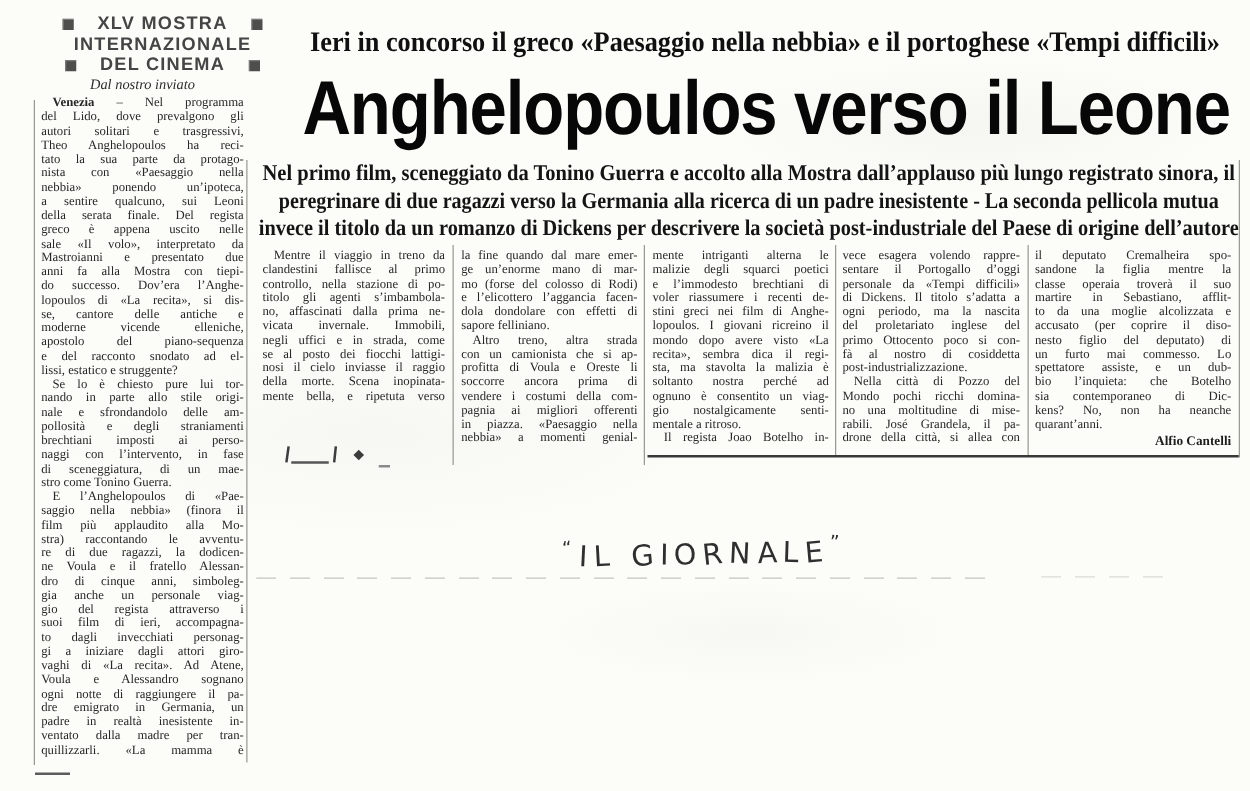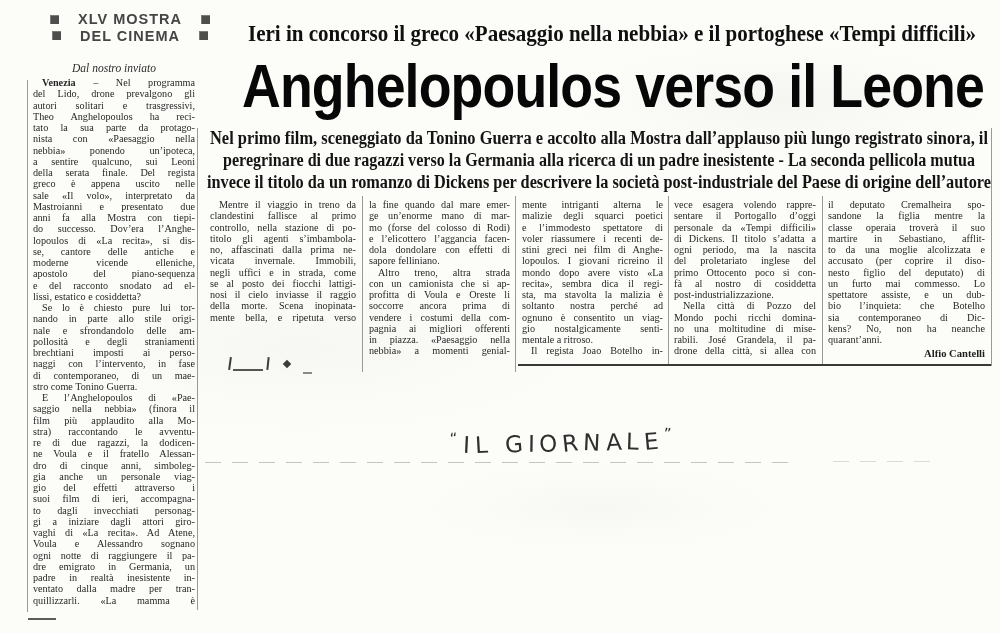--- a/index.html
+++ b/index.html
@@ -66,20 +66,23 @@
 
 <div class="paper-noise"></div>
 
 <div class="masthead">
   <div class="mast-line">
     <span class="sq"></span>
     <span>XLV MOSTRA</span>
     <span class="sq"></span>
   </div>
   <div class="mast-line">
+    <span>INTERNAZIONALE</span>
+  </div>
+  <div class="mast-line">
     <span class="sq"></span>
     <span>DEL CINEMA</span>
     <span class="sq"></span>
   </div>
 </div>
 
 <svg class="kicker-svg" width="744" height="34">
   <text x="372" y="25" text-anchor="middle" textLength="728" lengthAdjust="spacingAndGlyphs">Ieri in concorso il greco «Paesaggio nella nebbia» e il portoghese «Tempi difficili»</text>
 </svg>
 
@@ -91,60 +94,60 @@
   <text x="396" y="18" text-anchor="middle" textLength="778" lengthAdjust="spacingAndGlyphs">Nel primo film, sceneggiato da Tonino Guerra e accolto alla Mostra dall’applauso più lungo registrato sinora, il</text>
   <text x="396" y="40" text-anchor="middle" textLength="752" lengthAdjust="spacingAndGlyphs">peregrinare di due ragazzi verso la Germania alla ricerca di un padre inesistente - La seconda pellicola mutua</text>
   <text x="396" y="62" text-anchor="middle" textLength="784" lengthAdjust="spacingAndGlyphs">invece il titolo da un romanzo di Dickens per descrivere la società post-industriale del Paese di origine dell’autore</text>
 </svg>
 
 <div class="byline">Dal nostro inviato</div>
 
 <div class="col col-1">
     <div class="para ind">
       <div class="bline"><b>Venezia</b> – Nel programma</div>
-      <div class="bline">del Lido, drone prevalgono gli</div>
+      <div class="bline">del Lido, dove prevalgono gli</div>
       <div class="bline">autori solitari e trasgressivi,</div>
       <div class="bline">Theo Anghelopoulos ha reci-</div>
       <div class="bline">tato la sua parte da protago-</div>
       <div class="bline">nista con «Paesaggio nella</div>
       <div class="bline">nebbia» ponendo un’ipoteca,</div>
       <div class="bline">a sentire qualcuno, sui Leoni</div>
       <div class="bline">della serata finale. Del regista</div>
       <div class="bline">greco è appena uscito nelle</div>
       <div class="bline">sale «Il volo», interpretato da</div>
       <div class="bline">Mastroianni e presentato due</div>
       <div class="bline">anni fa alla Mostra con tiepi-</div>
       <div class="bline">do successo. Dov’era l’Anghe-</div>
       <div class="bline">lopoulos di «La recita», si dis-</div>
       <div class="bline">se, cantore delle antiche e</div>
       <div class="bline">moderne vicende elleniche,</div>
       <div class="bline">apostolo del piano-sequenza</div>
       <div class="bline">e del racconto snodato ad el-</div>
-      <div class="bline">lissi, estatico e cosiddetta?</div>
+      <div class="bline">lissi, estatico e struggente?</div>
     </div>
     <div class="para ind">
       <div class="bline">Se lo è chiesto pure lui tor-</div>
       <div class="bline">nando in parte allo stile origi-</div>
       <div class="bline">nale e sfrondandolo delle am-</div>
       <div class="bline">pollosità e degli straniamenti</div>
       <div class="bline">brechtiani imposti ai perso-</div>
       <div class="bline">naggi con l’intervento, in fase</div>
-      <div class="bline">di contemporaneo, di un mae-</div>
+      <div class="bline">di sceneggiatura, di un mae-</div>
       <div class="bline">stro come Tonino Guerra.</div>
     </div>
     <div class="para ind cont">
       <div class="bline">E l’Anghelopoulos di «Pae-</div>
       <div class="bline">saggio nella nebbia» (finora il</div>
       <div class="bline">film più applaudito alla Mo-</div>
       <div class="bline">stra) raccontando le avventu-</div>
       <div class="bline">re di due ragazzi, la dodicen-</div>
       <div class="bline">ne Voula e il fratello Alessan-</div>
       <div class="bline">dro di cinque anni, simboleg-</div>
       <div class="bline">gia anche un personale viag-</div>
-      <div class="bline">gio del effetti attraverso i</div>
+      <div class="bline">gio del regista attraverso i</div>
       <div class="bline">suoi film di ieri, accompagna-</div>
       <div class="bline">to dagli invecchiati personag-</div>
       <div class="bline">gi a iniziare dagli attori giro-</div>
       <div class="bline">vaghi di «La recita». Ad Atene,</div>
       <div class="bline">Voula e Alessandro sognano</div>
       <div class="bline">ogni notte di raggiungere il pa-</div>
       <div class="bline">dre emigrato in Germania, un</div>
       <div class="bline">padre in realtà inesistente in-</div>
       <div class="bline">ventato dalla madre per tran-</div>
       <div class="bline">quillizzarli. «La mamma è</div>
@@ -182,21 +185,21 @@
       <div class="bline">vendere i costumi della com-</div>
       <div class="bline">pagnia ai migliori offerenti</div>
       <div class="bline">in piazza. «Paesaggio nella</div>
       <div class="bline">nebbia» a momenti genial-</div>
     </div>
   </div>
 <div class="col col-4">
     <div class="para">
       <div class="bline">mente intriganti alterna le</div>
       <div class="bline">malizie degli squarci poetici</div>
-      <div class="bline">e l’immodesto spettatore di</div>
+      <div class="bline">e l’immodesto brechtiani di</div>
       <div class="bline">voler riassumere i recenti de-</div>
       <div class="bline">stini greci nei film di Anghe-</div>
       <div class="bline">lopoulos. I giovani ricreino il</div>
       <div class="bline">mondo dopo avere visto «La</div>
       <div class="bline">recita», sembra dica il regi-</div>
       <div class="bline">sta, ma stavolta la malizia è</div>
       <div class="bline">soltanto nostra perché ad</div>
       <div class="bline">ognuno è consentito un viag-</div>
       <div class="bline">gio nostalgicamente senti-</div>
       <div class="bline">mentale a ritroso.</div>

